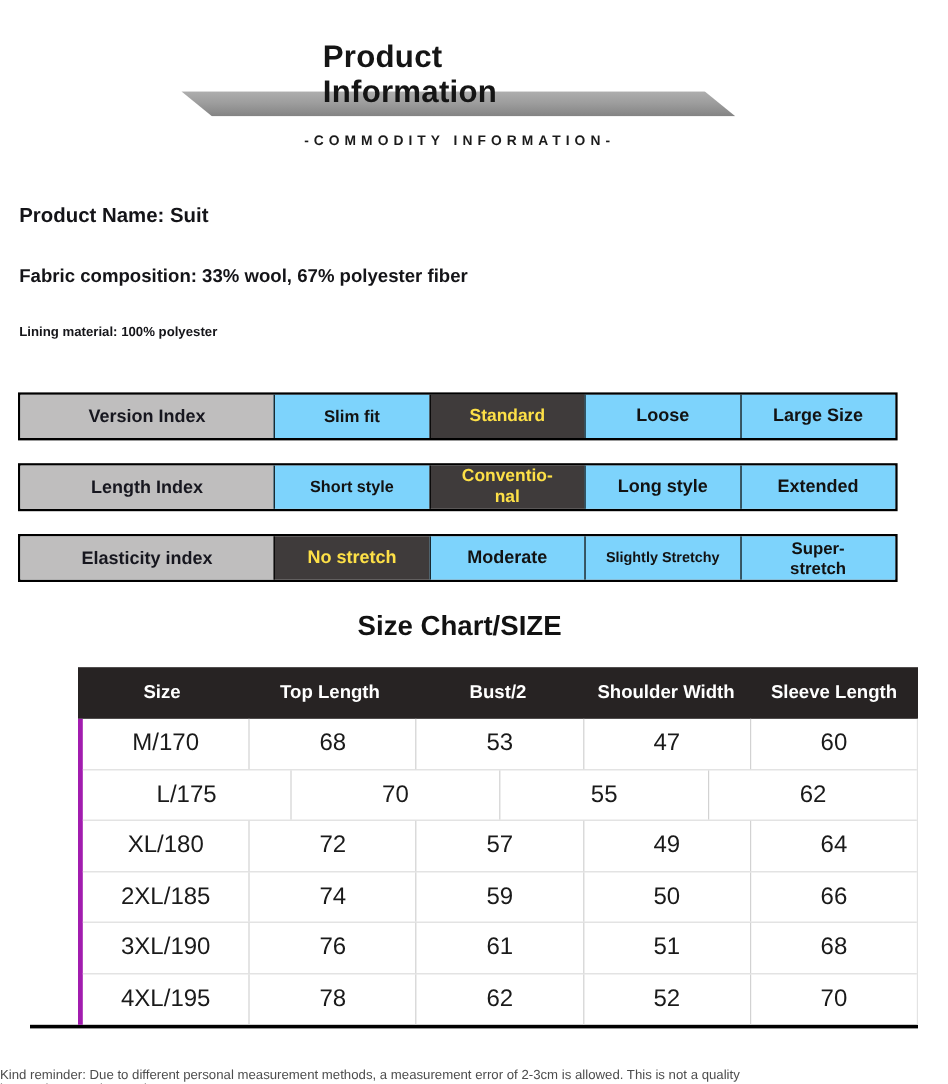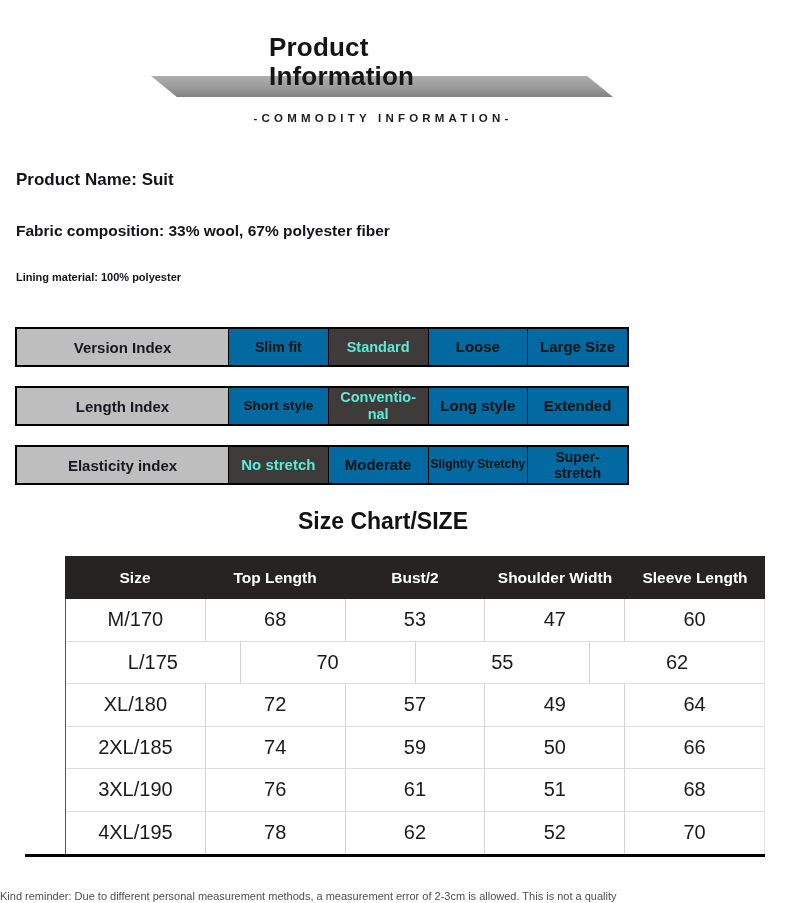--- a/index.html
+++ b/index.html
@@ -21,51 +21,51 @@
   }
 
   
   .pline { position:absolute; left:16px; font-weight:700; color:#141418; }
   .pline.name   { top:156px; font-size:17px; }
   .pline.fabric { top:208px; font-size:15.5px; }
   .pline.lining { top:257px; font-size:11px; }
 
   
   .index-row {
-    position:absolute; left:15px; width:614px; height:40px;
+    position:absolute; left:15px; width:733px; height:40px;
     border:2px solid #000; display:flex; align-items:stretch; background:#fff;
   }
   #idx-version { top:313px; } #idx-length { top:372px; } #idx-elastic { top:431px; }
   .idx-label {
     width:211px; flex:0 0 211px; background:#bfbebe; color:#17171f;
     font-weight:700; font-size:15px; display:flex; align-items:center; justify-content:center;
   }
   .idx-cell {
     flex:1 1 0; display:flex; align-items:center; justify-content:center;
-    font-weight:700; font-size:14.5px; color:#121212; background:#0369a1;
+    font-weight:700; font-size:14.5px; color:#121212; background:#7dd3fc;
     border-left:1.5px solid #000; text-align:center; white-space:pre-line; line-height:1.15;
   }
-  .idx-cell.active { background:#3f3b3b; color:#5eead4; }
+  .idx-cell.active { background:#3f3b3b; color:#fde047; }
   #idx-version .idx-cell:nth-child(2) { font-size:14px; }
   #idx-length  .idx-cell:nth-child(2) { font-size:13.5px; }
   #idx-length  .idx-cell:nth-child(4),
   #idx-length  .idx-cell:nth-child(5),
   #idx-version .idx-cell:nth-child(4),
   #idx-version .idx-cell:nth-child(5),
   #idx-elastic .idx-cell:nth-child(2),
   #idx-elastic .idx-cell:nth-child(3) { font-size:15px; }
   #idx-elastic .idx-cell:nth-child(4) { font-size:12px; }
   #idx-elastic .idx-cell:nth-child(5) { font-size:14px; }
 
   
   .size-title { position:absolute; top:494px; left:0; width:766px; text-align:center; font-size:23px; font-weight:700; color:#121212; }
   .size-table { position:absolute; top:542px; left:25px; width:740px; border-bottom:3px solid #000;padding-left:40px; }
   .sc-header { display:flex; height:43px; background:#272323; }
   .sc-header .sc-cell { flex:1 1 0; display:flex; align-items:center; justify-content:center; color:#fff; font-weight:700; font-size:15.5px; border-left:none; }
-  .sc-body { border-left:1px solid #a21caf; border-right:1px solid #e3e3e3; }
+  .sc-body { border-left:4px solid #a21caf; border-right:1px solid #e3e3e3; }
   .sc-row { display:flex; height:42.5px; border-bottom:1px solid #dcdcdc; }
   .sc-row:last-child { border-bottom:none; }
   .sc-row .sc-cell {
     flex:1 1 0; display:flex; align-items:center; justify-content:center;
     font-size:20px; font-weight:400; color:#1a1a1a; border-left:1px solid #d2d2d2;
   }
   .sc-row .sc-cell:first-child { border-left:none; }
 
   
   .footer-note { position:absolute; top:876px; left:0; width:628px; font-size:11px; color:#4d4d4d; }

